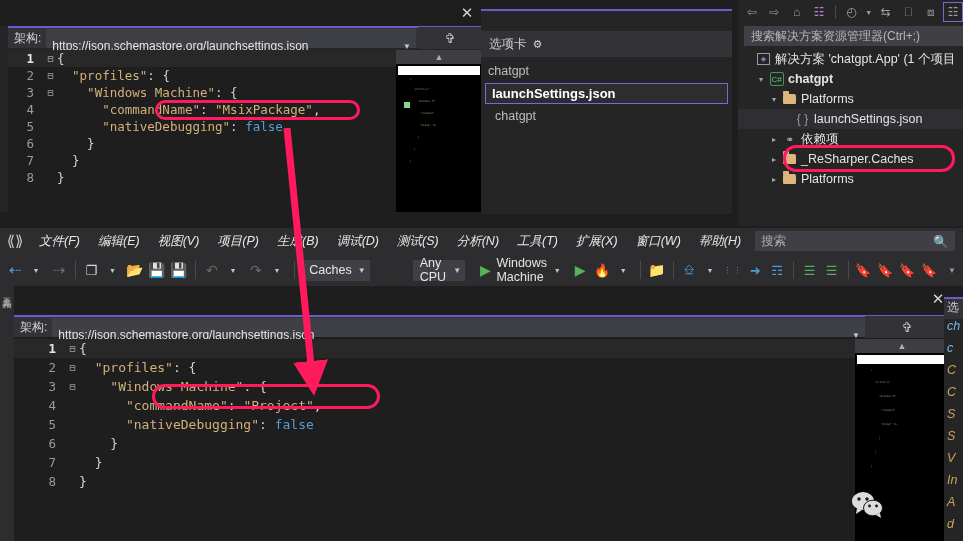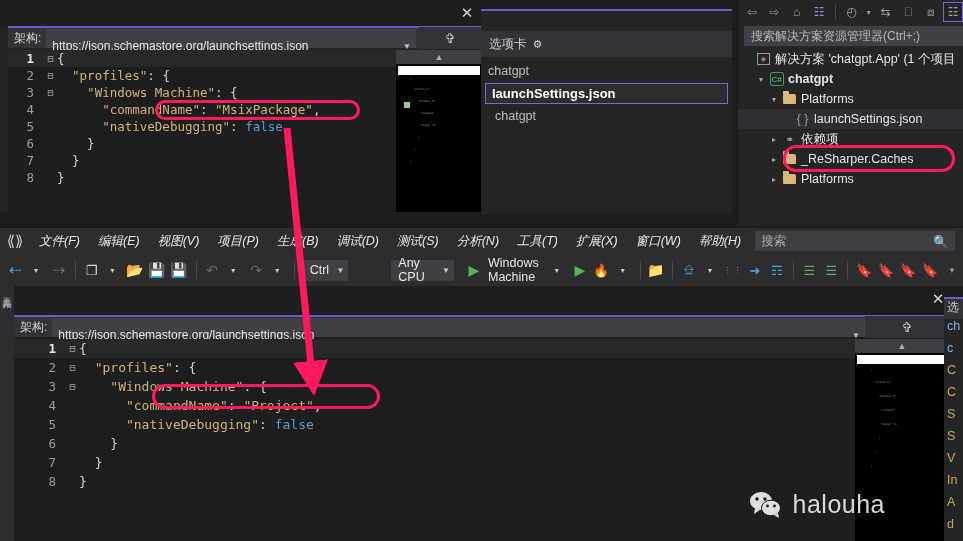--- a/index.html
+++ b/index.html
@@ -116,21 +116,21 @@
     color:#b4b4b4; font-size:9.5px; writing-mode:vertical-rl; letter-spacing:1px;
   }
 
   
   .wm { right:78px; bottom:22px; display:flex; align-items:center; gap:10px; opacity:.92;}
   .wm-txt { color:#e8e8e8; font-size:25px; letter-spacing:.5px; }
 
   
   .rpanel { left:944px; top:297px; width:19px; height:244px; background:#252526; border-top:2px solid #6a5acd; }
   .rp-head { height:20px; background:#333337; color:#cfcfcf; font-size:12px; padding-left:3px; overflow:hidden;}
-  .rp-row { height:22px; color:#c8a45c; font-size:12.5px; padding-left:3px; overflow:hidden; white-space:nowrap;}
+  .rp-row { height:22px; color:#c8a45c; font-size:12.5px; padding-left:3px; overflow:hidden; white-space:nowrap;font-style:italic;}
   .rp-row.a { color:#79b8e8; }
 
   
   .redbox { border:3px solid #ff1a5e; border-radius:13px; }
   svg.anno { position:absolute; left:0; top:0; width:963px; height:541px; pointer-events:none; }
 </style>
 </head>
 <body>
 
 <div id="root">
@@ -307,21 +307,21 @@
     <div class="tb2" style="color:#6b6b6b;font-size:14px;">↶</div>
     <div class="tb2" style="width:11px;">
         <span class="caret">▼</span>
       </div>
     <div class="tb2" style="color:#6b6b6b;font-size:14px;">↷</div>
     <div class="tb2" style="width:11px;">
         <span class="caret">▼</span>
       </div>
     <div class="sep"></div>
     <div class="dd" style="width:74px;">
-      <span>Ctrl</span>
+      <span>Caches</span>
       <span class="combo-caret">▼</span>
     </div>
     <div class="dd" style="width:105px;margin-left:40px;">
       <span>Any CPU</span>
       <span class="combo-caret">▼</span>
     </div>
     <div class="tb2" style="margin-left:6px;">
         <span class="play">▶</span>
       </div>
     <div class="tb2" style="color:#e4e4e4;font-size:12.5px;width:auto;padding:0 3px;">Windows Machine</div>
@@ -406,21 +406,20 @@
     <svg width="34" height="28" viewBox="0 0 34 28">
       <ellipse cx="12" cy="10" rx="11" ry="9" fill="#efefef"></ellipse>
       <polygon points="6,17 5,23 11,19" fill="#efefef"></polygon>
       <circle cx="8" cy="8" r="1.7" fill="#1a1a1a"></circle>
       <circle cx="16" cy="8" r="1.7" fill="#1a1a1a"></circle>
       <ellipse cx="22" cy="17" rx="9.5" ry="7.8" fill="#efefef" stroke="#1a1a1a" stroke-width="1"></ellipse>
       <polygon points="29,22 30,27 25,24" fill="#efefef"></polygon>
       <circle cx="18.5" cy="15" r="1.4" fill="#1a1a1a"></circle>
       <circle cx="25.5" cy="15" r="1.4" fill="#1a1a1a"></circle>
     </svg>
-    <span class="wm-txt">halouha</span>
   </div>
 
   <div class="abs rpanel">
     <div class="rp-head">选</div>
     <div id="rp-rows">
         <div class="rp-row a">ch</div>
         <div class="rp-row a">c</div>
         <div class="rp-row">C</div>
         <div class="rp-row">C</div>
         <div class="rp-row">S</div>

